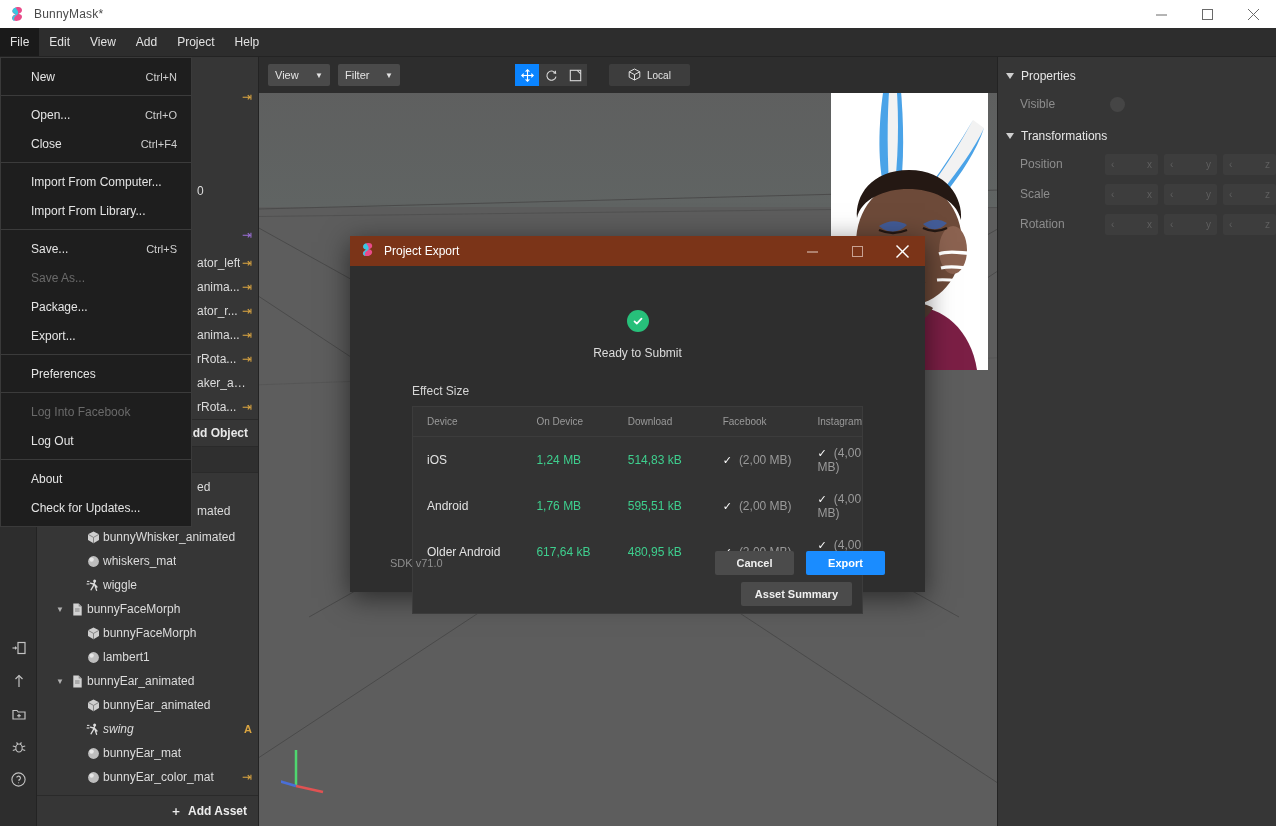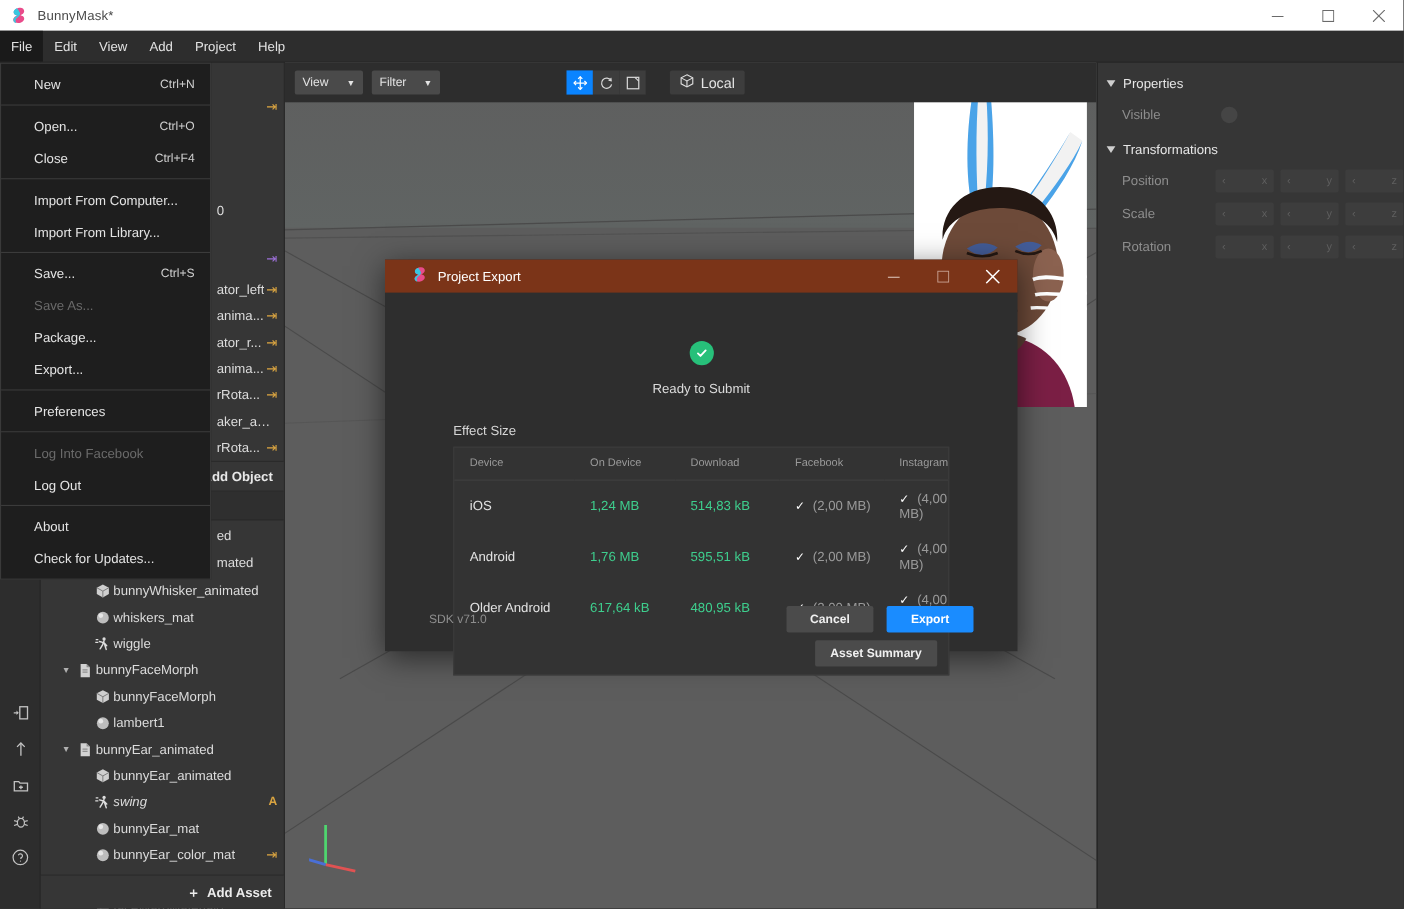--- a/index.html
+++ b/index.html
@@ -122,21 +122,21 @@
     padding: 0 7px; font-size: 11px; color: #e4e4e4; gap: 10px;
   }
   .vp-tools { position: absolute; left: 256px; display: flex; align-items: center; gap: 0; }
   .tool-btn {
     width: 24px; height: 22px; display:flex; align-items:center; justify-content:center;
     background: #3d3d3d; color: #dcdcdc;
   }
   .tool-btn.on { background: #0a84ff; color: #fff; }
   .local-btn {
     margin-left: 10px; height: 22px; background: #3d3d3d; border-radius: 2px;
-    display:flex; align-items:center; gap:6px; padding: 0 9px; font-size: 13px; color: #e4e4e4;
+    display:flex; align-items:center; gap:6px; padding: 0 19px; font-size: 10px; color: #e4e4e4;
   }
   .grid-svg { position: absolute; left: 0; top: 0; width: 738px; height: 769px; }
   .gizmo { position: absolute; left: 22px; bottom: 28px; width: 60px; height: 60px; }
 
   
   .facecard {
     position: absolute; left: 572px; top: 1px; width: 157px; height: 312px;
     background: #fff; overflow: hidden; z-index: 4;
   }
   .facecard .photo { position:absolute; inset:0; }
@@ -180,21 +180,21 @@
   .fm-shortcut { color: #cfcfcf; font-size: 11px; }
   .fm-sep { height: 1px; background: #3b3b3b; margin: 4px 0; }
 
   
   .dialog {
     position: absolute; left: 350px; top: 236px; width: 575px; height: 356px;
     background: #2e2e2e; box-shadow: 0 6px 26px rgba(0,0,0,.55); z-index: 60;
   }
   .dlg-title {
     height: 30px; background: #7b3418; display: flex; align-items: center;
-    padding-left: 24px; gap: 9px;
+    padding-left: 10px; gap: 9px;
   }
   .dlg-title-text { font-size: 12px; color: #ffffff; }
   .dlg-winbtns { margin-left: auto; display: flex; height: 30px; }
   .dlg-winbtn { width: 45px; height: 30px; display: flex; align-items: center; justify-content: center; color: #e9d6cd; }
   .dlg-body { position: relative; padding: 0 62px; }
   .status-wrap { text-align: center; padding-top: 44px; }
   .check-circle {
     width: 22px; height: 22px; border-radius: 50%; background: #27c07a;
     margin: 0 auto 14px; display: flex; align-items: center; justify-content: center;
   }

